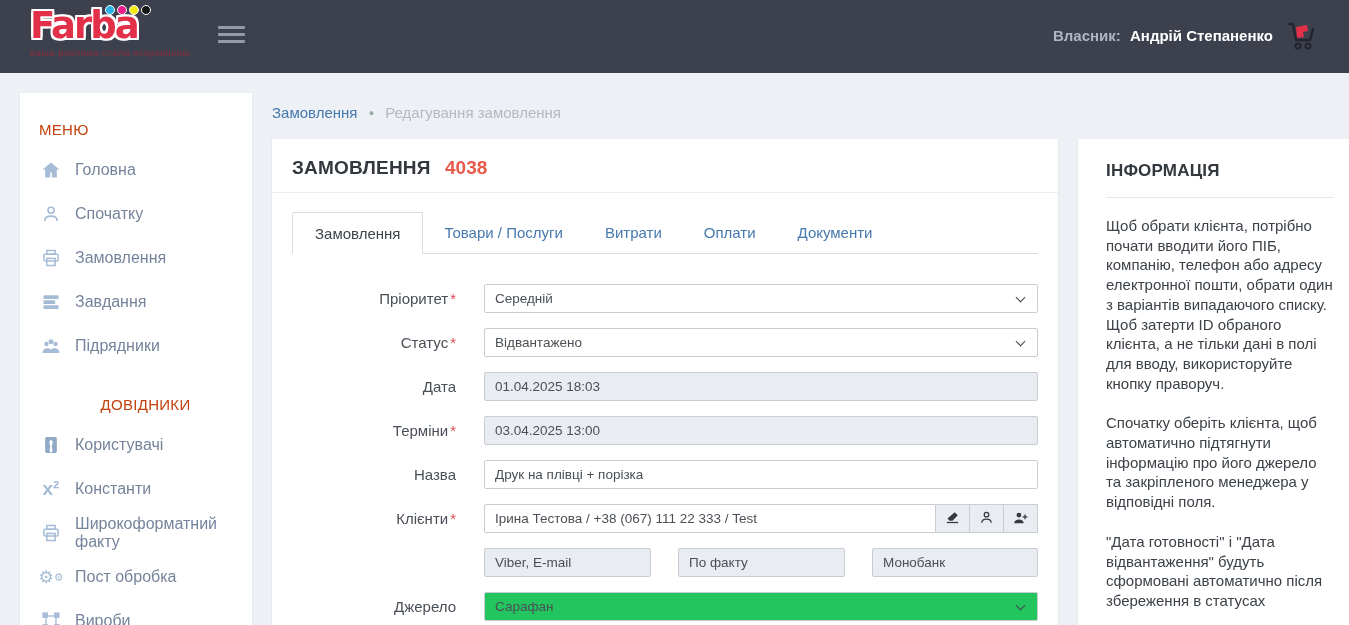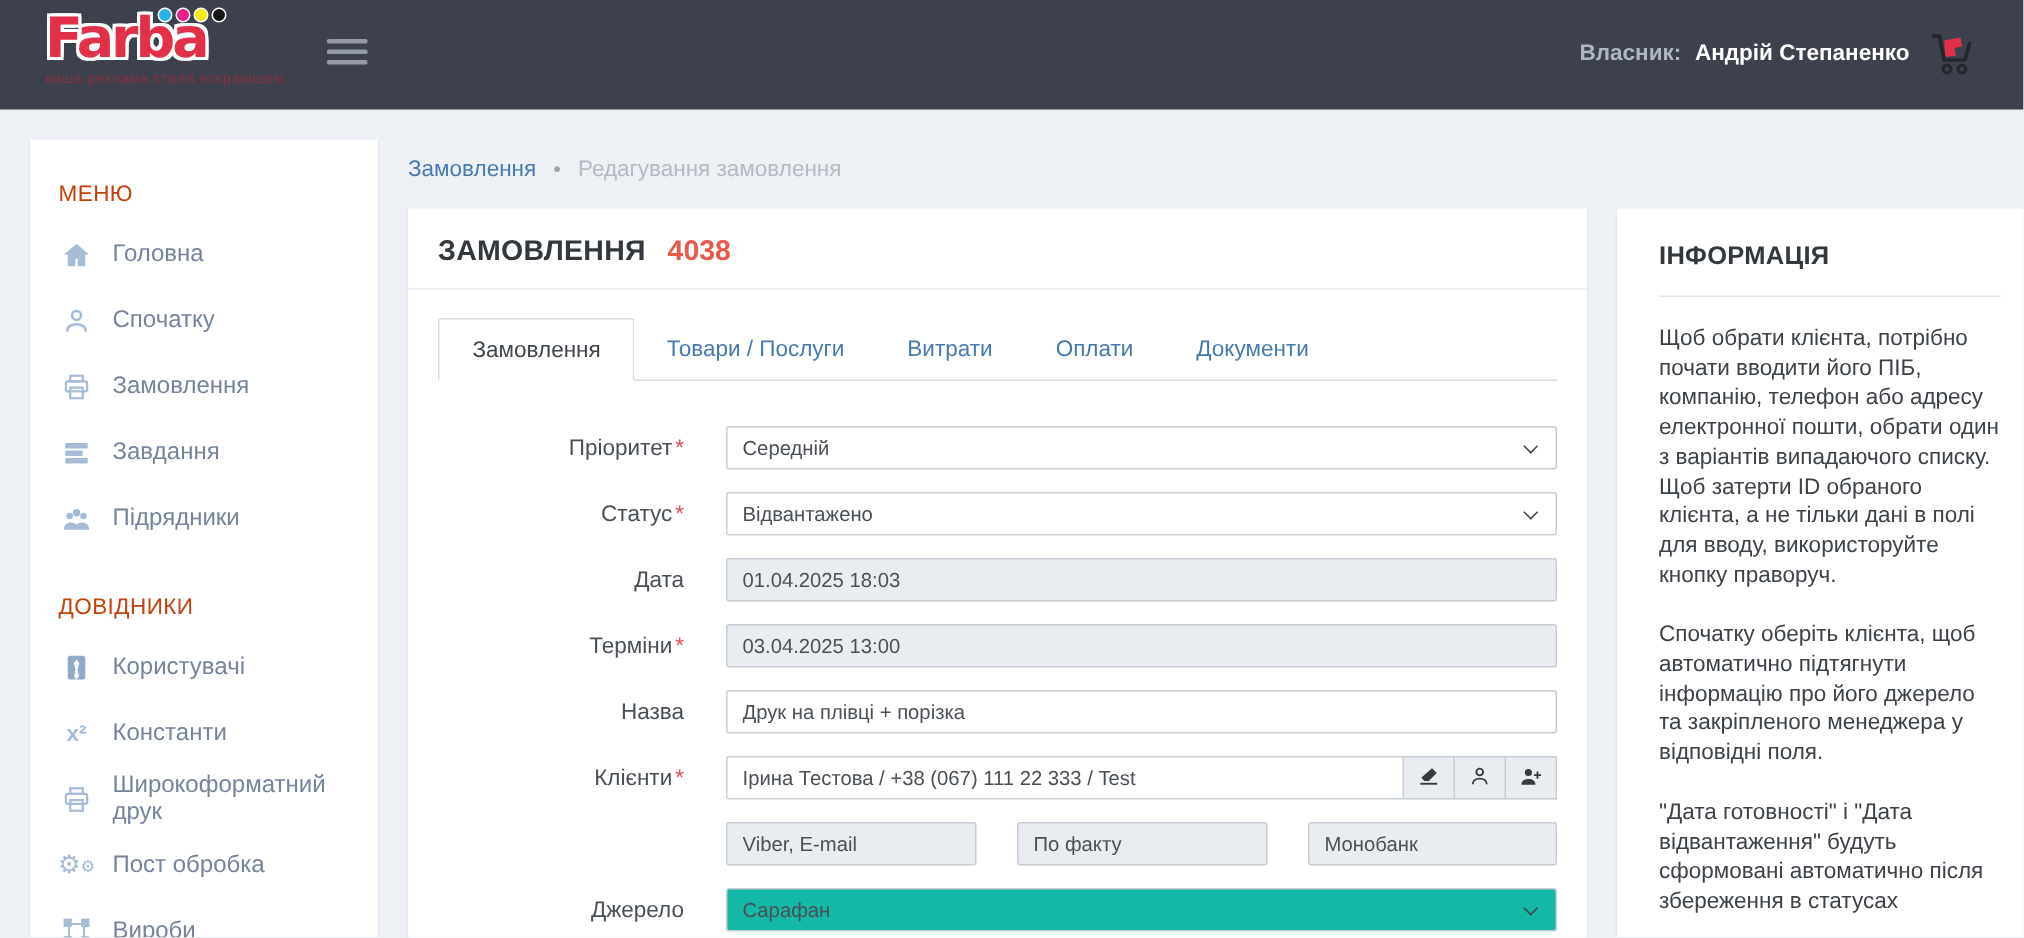--- a/index.html
+++ b/index.html
@@ -36,25 +36,25 @@
   .cart { position:absolute; right:28px; top:16px; width:40px; height:40px; cursor:pointer; }
 
   
   .panel { background:#fff; box-shadow:0 1px 2px rgba(50,60,80,.10); }
   .sidebar { position:absolute; left:20px; top:93px; width:232px; height:532px; overflow:hidden; }
   .mainpanel { position:absolute; left:272px; top:139px; width:786px; height:501px; overflow:hidden; }
   .infopanel { position:absolute; left:1078px; top:139px; width:284px; height:486px; overflow:hidden; padding:0 28px; }
 
   
   .side-section-title { color:#c2410c; font-size:15px; margin:28px 0 10px 19px; letter-spacing:.3px; }
-  .side-section-title.second { margin-top:28px; }
+  .side-section-title.second { margin-top:28px;text-align:center; }
   .side-item { display:flex; align-items:center; height:44px; padding-left:19px; color:#76849b; font-size:16px; cursor:pointer; }
   .side-item .ic { width:24px; height:20px; margin-right:12px; color:#a6bcd6; display:flex; align-items:center; justify-content:center; flex:0 0 24px; }
   .side-item .ic svg { width:20px; height:20px; }
-  .ic-sup { font-size:15px; color:#9fb2ca; font-weight:700; }
+  .ic-sup { font-size:19px; color:#9fb2ca; font-weight:700; }
   .ic-gear { font-size:17px; color:#a6bcd6; font-family:"DejaVu Sans", sans-serif; }
 
   
   .breadcrumb { position:absolute; left:272px; top:104px; font-size:15px; }
   .crumb-link { color:#4679ae; cursor:pointer; }
   .crumb-sep { color:#99a9a4; font-size:9px; vertical-align:2px; margin:0 7px; }
   .crumb-current { color:#b4bac2; }
 
   
   .title-row { padding:18px 20px 13px 20px; border-bottom:1px solid #eceef1; }
@@ -76,21 +76,21 @@
   .fctrl { width:554px; display:flex; }
 
   .inp, .sel {
     width:100%; height:29px; border:1px solid #c8cdd4; border-radius:2px;
     font-size:13.5px; color:#4a5056; padding:0 10px; background:#fff;
     font-family:"Liberation Sans", sans-serif; display:flex; align-items:center;
   }
   input.inp { outline:none; }
   .inp.ro { background:#e9edf2; }
   .sel { position:relative; cursor:pointer; }
-  .sel.tint { background:#14b8a6; }
+  .sel.tint { background:#22c55e; }
   .chev {
     position:absolute; right:13px; top:9px; width:7px; height:7px;
     border-right:1.6px solid #3f454b; border-bottom:1.6px solid #3f454b;
     transform:rotate(45deg);
   }
 
   .client-wrap { width:554px; display:flex; }
   .client-wrap input { width:452px; border-radius:2px 0 0 2px; }
   .cbtn {
     width:34px; height:29px; background:#e9ecf0; border:1px solid #c8cdd4; border-left:none;
@@ -217,21 +217,21 @@
   </div>
 
   <div class="side-item">
     <span class="ic">
       <svg viewBox="0 0 24 24" fill="none" stroke="currentColor" stroke-width="1.8">
           <rect x="7" y="3" width="10" height="4.5"></rect>
           <rect x="3.5" y="7.5" width="17" height="8" rx="1.5"></rect>
           <rect x="7" y="12.5" width="10" height="8.5"></rect>
         </svg>
     </span>
-    <span>Широкоформатний друк</span>
+    <span>Широкоформатний факту</span>
   </div>
 
   <div class="side-item">
     <span class="ic ic-gear">⚙<span style="font-size:11px; vertical-align:-4px;">⚙</span></span>
     <span>Пост обробка</span>
   </div>
 
   <div class="side-item">
     <span class="ic">
       <svg viewBox="0 0 24 24" fill="none" stroke="currentColor" stroke-width="1.6">

